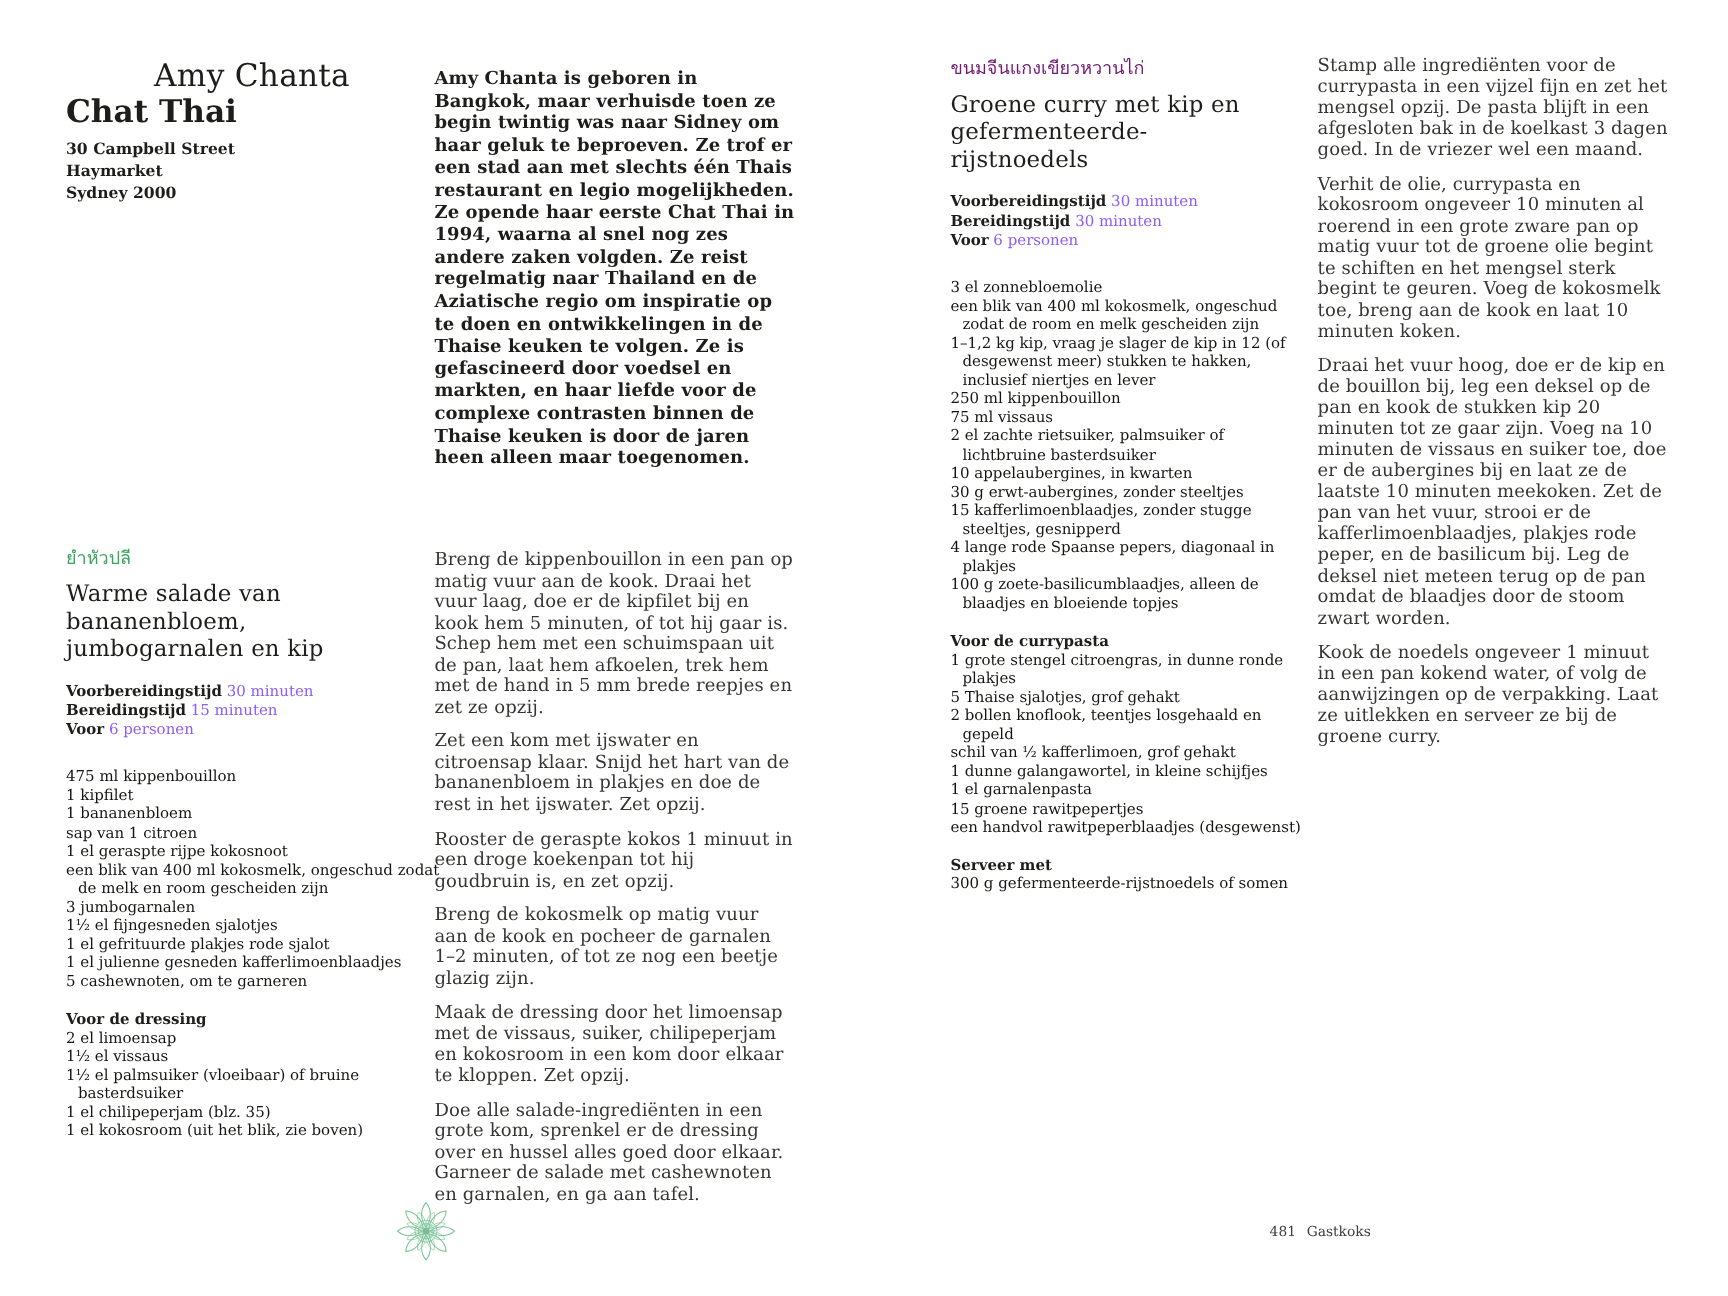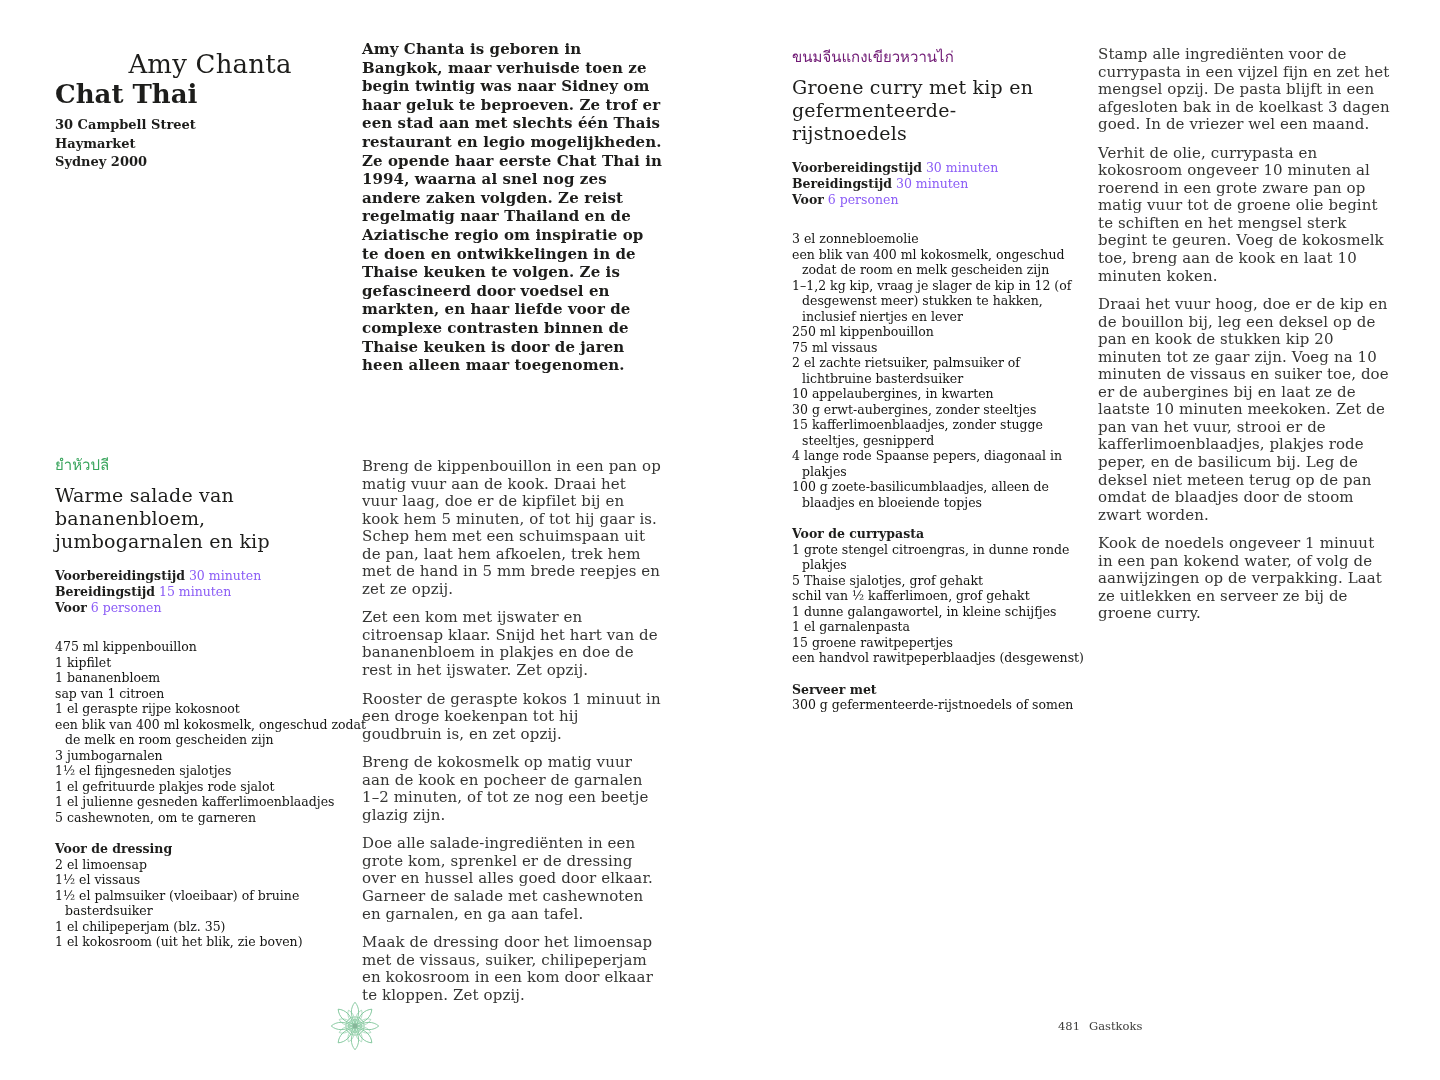--- a/index.html
+++ b/index.html
@@ -1,21 +1,21 @@
 <!DOCTYPE html>
 <html><head>
 <meta charset="utf-8">
 <style>
   * { margin: 0; padding: 0; box-sizing: border-box; }
   html, body { width: 1440px; height: 1080px; background: #ffffff; }
   body { font-family: "DejaVu Serif", serif; color: #1d1d1b; position: relative; overflow: hidden; }
 
   .col { position: absolute; }
   .col-1 { left: 55px;  top: 50px;  width: 310px; }
-  .col-2 { left: 362px; top: 40px;  width: 300px; }
+  .col-2 { left: 362px; top: 56px;  width: 300px; }
   .col-3 { left: 792px; top: 48px;  width: 296px; }
   .col-4 { left: 1098px; top: 46px; width: 292px; }
 
   .chef-name { font-size: 26px; font-weight: normal; letter-spacing: 0.2px; line-height: 1.15; text-align: center; }
   .chef-restaurant { font-size: 26px; font-weight: bold; line-height: 1.15; margin-bottom: 6px; }
   .address-line { font-size: 13px; font-weight: 600; line-height: 1.45; }
 
   .bio { font-size: 15px; font-weight: 600; line-height: 1.24; letter-spacing: 0.1px; }
 
   .thai-title { font-size: 15px; line-height: 1.2; margin-bottom: 10px; font-family: "DejaVu Sans", sans-serif; }
@@ -91,22 +91,22 @@
       <div class="ing sub-item">1 el kokosroom (uit het blik, zie boven)</div>
     </div>
 </div>
 
 <div class="steps-left steps">
 
 <p>Breng de kippenbouillon in een pan op matig vuur aan de kook. Draai het vuur laag, doe er de kipfilet bij en kook hem 5 minuten, of tot hij gaar is. Schep hem met een schuimspaan uit de pan, laat hem afkoelen, trek hem met de hand in 5 mm brede reepjes en zet ze opzij.</p>
     <p>Zet een kom met ijswater en citroensap klaar. Snijd het hart van de bananenbloem in plakjes en doe de rest in het ijswater. Zet opzij.</p>
     <p>Rooster de geraspte kokos 1 minuut in een droge koekenpan tot hij goudbruin is, en zet opzij.</p>
     <p>Breng de kokosmelk op matig vuur aan de kook en pocheer de garnalen 1–2 minuten, of tot ze nog een beetje glazig zijn.</p>
+    <p>Maak de dressing door het limoensap met de vissaus, suiker, chilipeperjam en kokosroom in een kom door elkaar te kloppen. Zet opzij.</p>
     <p>Doe alle salade-ingrediënten in een grote kom, sprenkel er de dressing over en hussel alles goed door elkaar. Garneer de salade met cashewnoten en garnalen, en ga aan tafel.</p>
-    <p>Maak de dressing door het limoensap met de vissaus, suiker, chilipeperjam en kokosroom in een kom door elkaar te kloppen. Zet opzij.</p>
   </div>
 
 <div class="col col-3">
   <div class="thai-title" style="color:#701a75">ขนมจีนแกงเขียวหวานไก่</div>
   <div class="recipe-title" style="width:250px">Groene curry met kip en gefermenteerde-rijstnoedels</div>
   <div class="meta">
 
   <div class="meta-line"><b>Voorbereidingstijd</b> <span>30 minuten</span></div>
       <div class="meta-line"><b>Bereidingstijd</b> <span>30 minuten</span></div>
       <div class="meta-line"><b>Voor</b> <span>6 personen</span></div>
@@ -123,20 +123,21 @@
       <div class="ing">30 g erwt-aubergines, zonder steeltjes</div>
       <div class="ing">15 kafferlimoenblaadjes, zonder stugge steeltjes, gesnipperd</div>
       <div class="ing">4 lange rode Spaanse pepers, diagonaal in plakjes</div>
       <div class="ing">100 g zoete-basilicumblaadjes, alleen de blaadjes en bloeiende topjes</div>
     </div>
   <div class="sub-header">Voor de currypasta</div>
   <div class="ing-list">
 
   <div class="ing sub-item">1 grote stengel citroengras, in dunne ronde plakjes</div>
       <div class="ing sub-item">5 Thaise sjalotjes, grof gehakt</div>
+      <div class="ing sub-item">2 bollen knoflook, teentjes losgehaald en gepeld</div>
       <div class="ing sub-item">schil van ½ kafferlimoen, grof gehakt</div>
       <div class="ing sub-item">1 dunne galangawortel, in kleine schijfjes</div>
       <div class="ing sub-item">1 el garnalenpasta</div>
       <div class="ing sub-item">15 groene rawitpepertjes</div>
       <div class="ing sub-item">een handvol rawitpeperblaadjes (desgewenst)</div>
     </div>
   <div class="sub-header">Serveer met</div>
   <div class="ing-list">
 
   <div class="ing sub-item">300 g gefermenteerde-rijstnoedels of somen</div>

